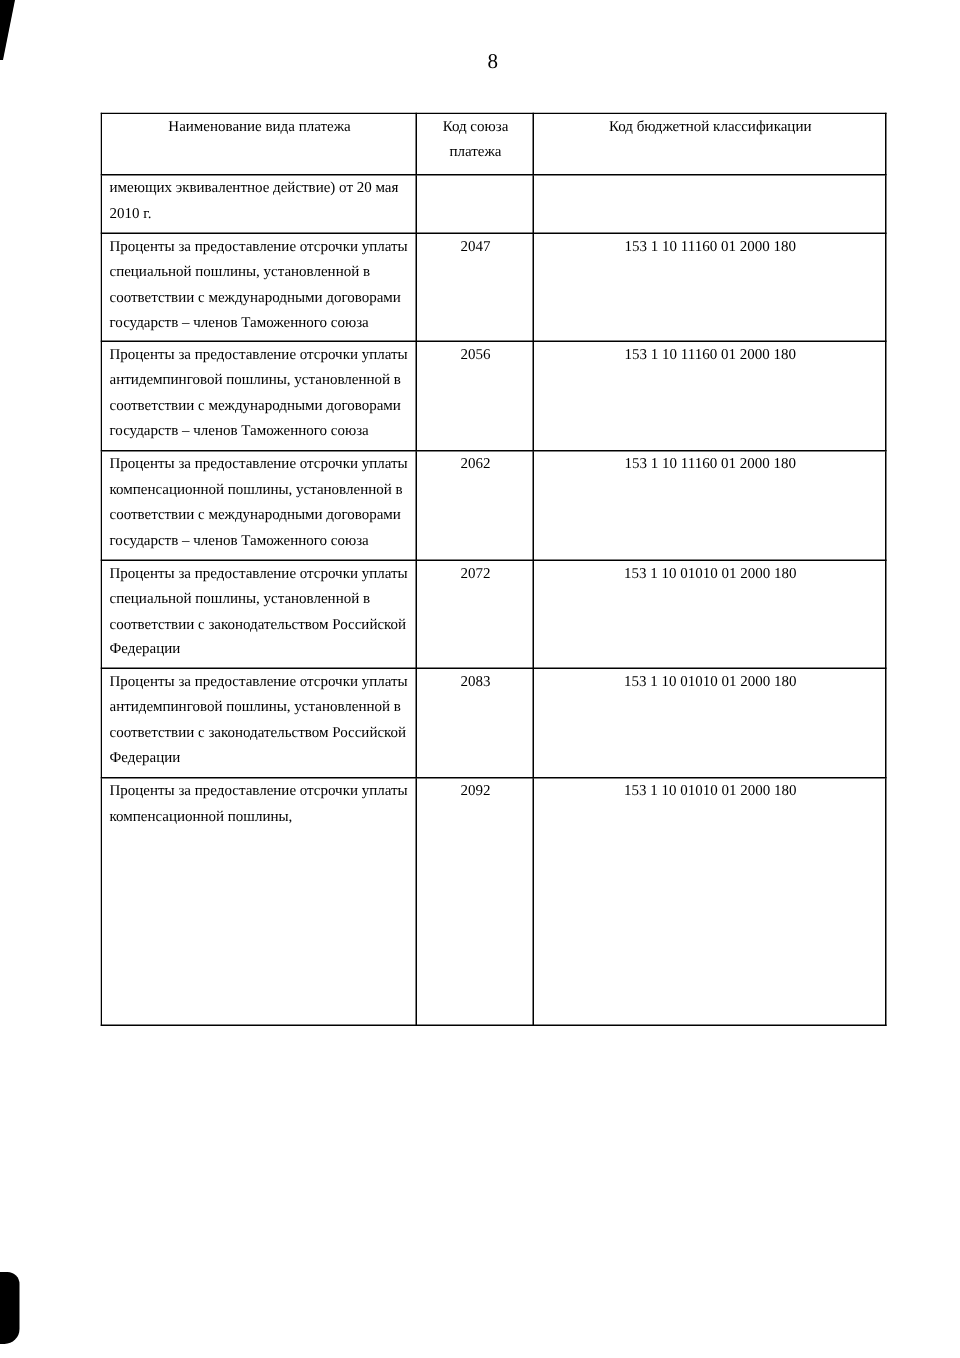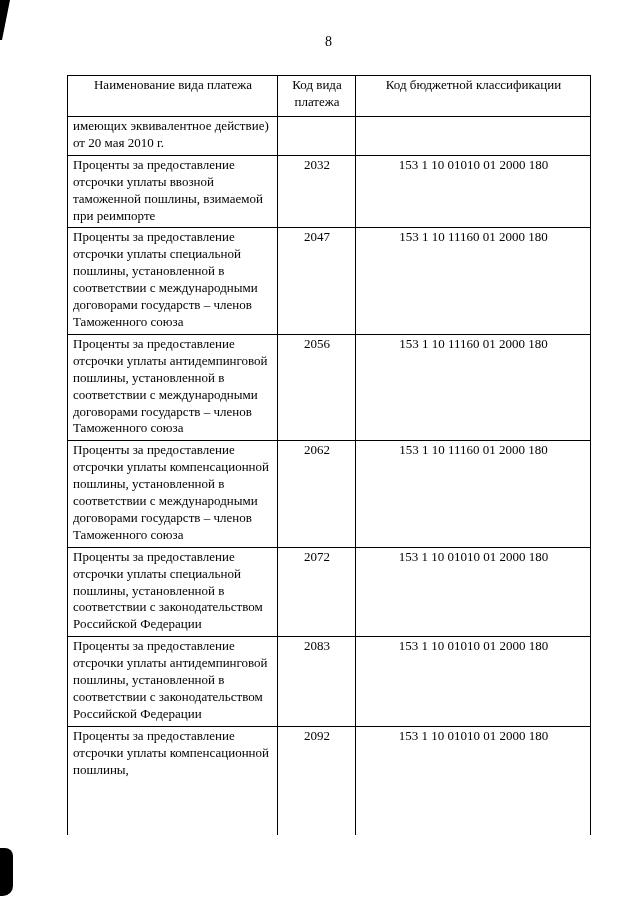--- a/index.html
+++ b/index.html
@@ -34,21 +34,21 @@
   table.doc-table {
     border-collapse: collapse;
     table-layout: fixed;
     width: 523px;
   }
   table.doc-table th,
   table.doc-table td {
     border: 1px solid #000000;
     vertical-align: top;
     padding: 1px 4px 3px 5px;
-    font-size: 13px;
+    font-size: 10px;
     line-height: 16.9px;
     font-weight: normal;
     overflow: hidden;
   }
   th.hdr {
     text-align: center;
     height: 36px;
   }
   td.name-cell { text-align: left; }
   td.code-cell { text-align: center; }
@@ -84,32 +84,27 @@
 <div class="table-wrap">
   <table class="doc-table">
     <colgroup>
       <col style="width:210px">
       <col style="width:78px">
       <col style="width:235px">
     </colgroup>
     <tbody>
         <tr>
       <th class="hdr">Наименование вида платежа</th>
-      <th class="hdr">Код вида платежа</th>
+      <th class="hdr">Код союза платежа</th>
       <th class="hdr">Код бюджетной классификации</th>
     </tr>
     <tr>
       <td class="name-cell">имеющих эквивалентное действие) от 20 мая 2010 г.</td>
       <td class="code-cell"></td>
       <td class="kbk-cell"></td>
-    </tr>
-    <tr>
-      <td class="name-cell">Проценты за предоставление отсрочки уплаты ввозной таможенной пошлины, взимаемой при реимпорте</td>
-      <td class="code-cell">2032</td>
-      <td class="kbk-cell">153 1 10 01010 01 2000 180</td>
     </tr>
     <tr>
       <td class="name-cell">Проценты за предоставление отсрочки уплаты специальной пошлины, установленной в соответствии с международными договорами государств – членов Таможенного союза</td>
       <td class="code-cell">2047</td>
       <td class="kbk-cell">153 1 10 11160 01 2000 180</td>
     </tr>
     <tr>
       <td class="name-cell">Проценты за предоставление отсрочки уплаты антидемпинговой пошлины, установленной в соответствии с международными договорами государств – членов Таможенного союза</td>
       <td class="code-cell">2056</td>
       <td class="kbk-cell">153 1 10 11160 01 2000 180</td>

